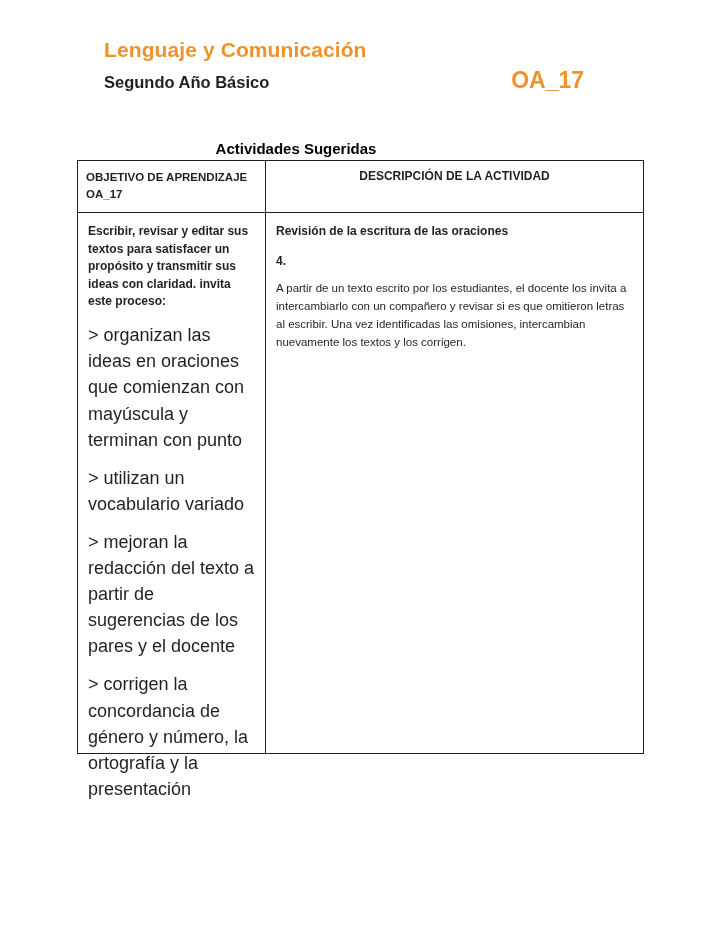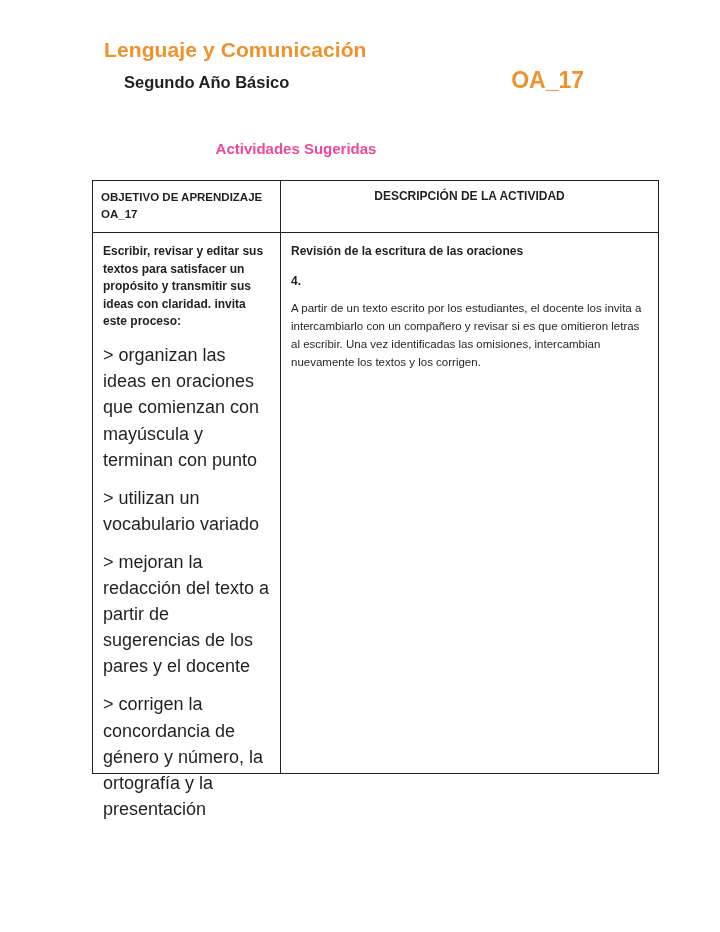--- a/index.html
+++ b/index.html
@@ -31,51 +31,49 @@
     font-weight: bold;
     color: #f0922b;
     letter-spacing: 0.1px;
     line-height: 1.15;
   }
   .header-row2 {
     display: flex;
     align-items: baseline;
     justify-content: space-between;
     margin-top: 5px;
-    margin-left: 20px;
   }
   .header-subtitle {
     font-size: 16.5px;
     font-weight: bold;
     color: #231f20;
   }
   .header-code {
     font-size: 23px;
     font-weight: bold;
     color: #f0922b;
     margin-right: 60px;
   }
   .section-title {
     position: absolute;
     top: 140px;
     left: 0;
     width: 592px;
     text-align: center;
     font-size: 15px;
     font-weight: bold;
-    color: #ec4899;
+    color: #000000;
   }
   table.main {
     position: absolute;
     left: 77px;
-    top: 180px;
+    top: 160px;
     width: 566px;
     border-collapse: collapse;
     table-layout: fixed;
-    margin-left: 15px;
   }
   table.main td {
     border: 1px solid #231f20;
     vertical-align: top;
     padding: 0;
   }
   .col-left { width: 188px; }
   .col-right { width: 378px; }
 
   .th-left {

